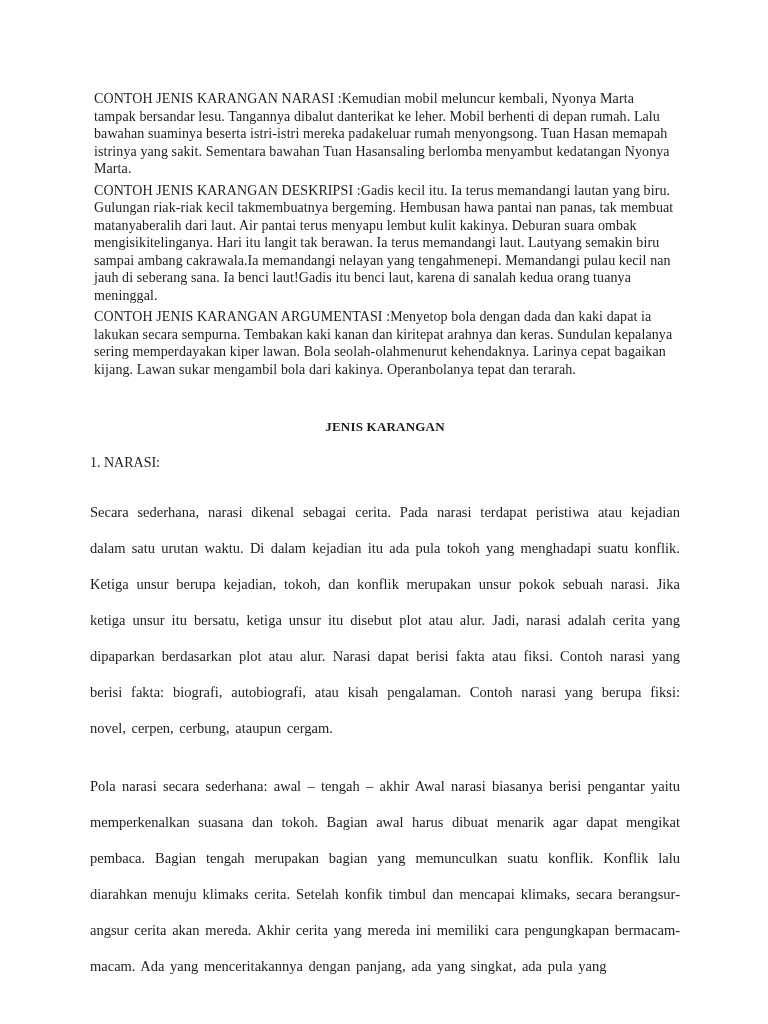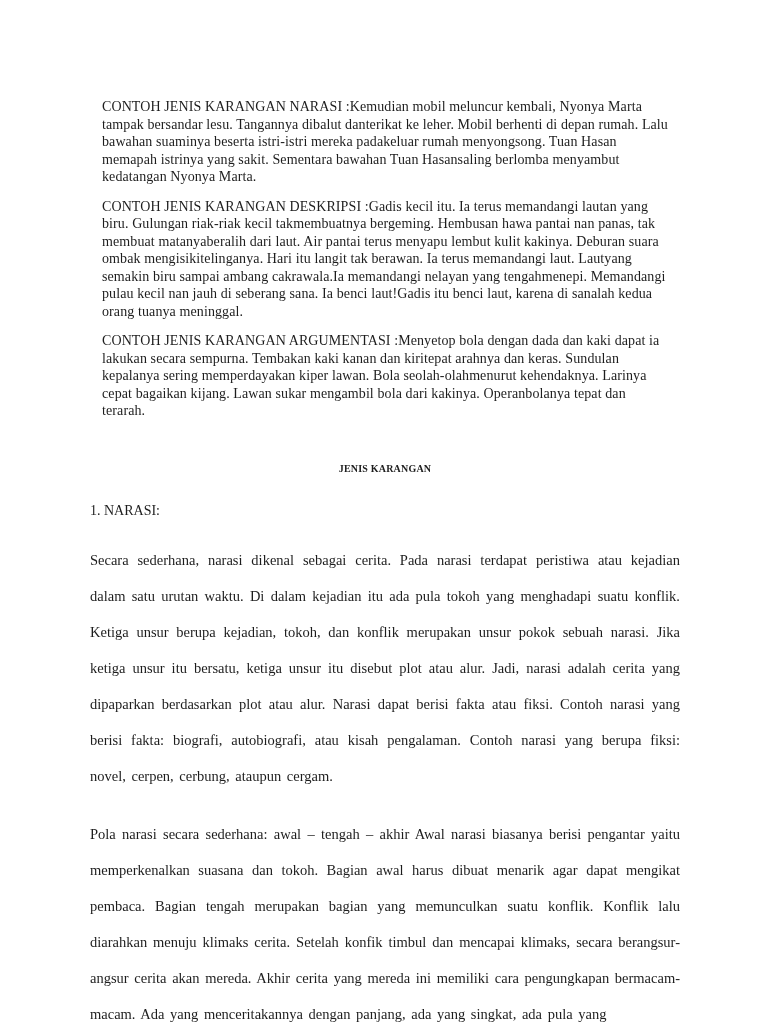--- a/index.html
+++ b/index.html
@@ -15,37 +15,37 @@
     color: #1d1d1d;
   }
   .page {
     box-sizing: border-box;
     width: 768px;
     height: 1024px;
     background: #ffffff;
     padding: 86px 88px 0 90px;
   }
   .examples p {
-    margin: 12px;
+    margin: 4px;
     font-size: 14px;
     line-height: 17.5px;
     text-align: left;
     letter-spacing: 0.1px;
     font-family: Liberation Serif, serif;
   }
   .doc-title {
     margin: 40px 0 0 0;
-    font-size: 10px;
+    font-size: 13px;
     line-height: 18px;
     font-weight: bold;
     text-align: center;
     letter-spacing: 0.2px;
   }
   .section-heading {
-    margin: 24px 0 0 0;
+    margin: 18px 0 0 0;
     font-size: 14px;
     line-height: 18px;
     text-align: left;
   }
   .body-para {
     margin: 22px 0 0 0;
     font-size: 14.5px;
     line-height: 36px;
     text-align: justify;
     text-justify: inter-word;

